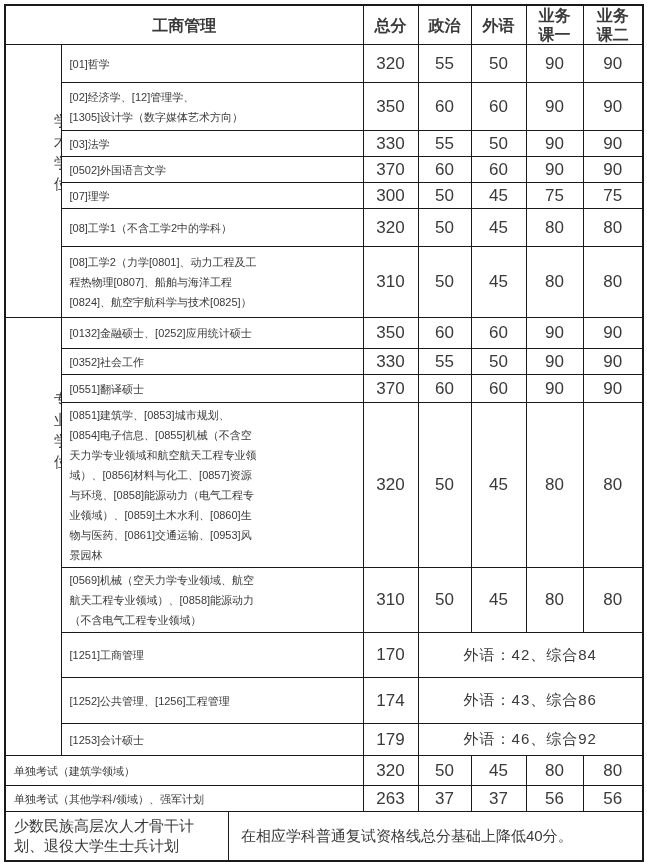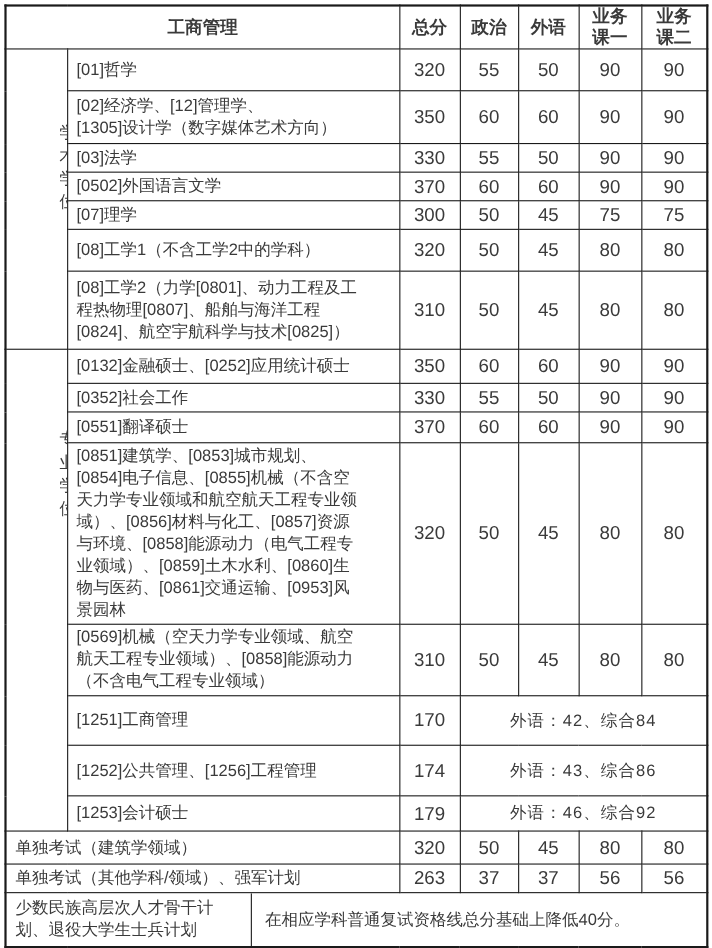--- a/index.html
+++ b/index.html
@@ -34,21 +34,21 @@
   td.group {
     text-align: right;
     font-size: 15px;
     line-height: 21px;
     white-space: pre-line;
     padding-left: 48px;
   }
   td.group.academic { padding-bottom: 58px; }
   td.group.professional { padding-bottom: 210px; font-family: Liberation Mono, monospace; }
   td.name {
-    font-size: 15px;
+    font-size: 11px;
     line-height: 20px;
     padding: 2px 6px 2px 8px;
     text-align: left;
     white-space: pre-line;
   }
   td.num {
     font-size: 17px;
     text-align: center;
   }
   td.combo {

